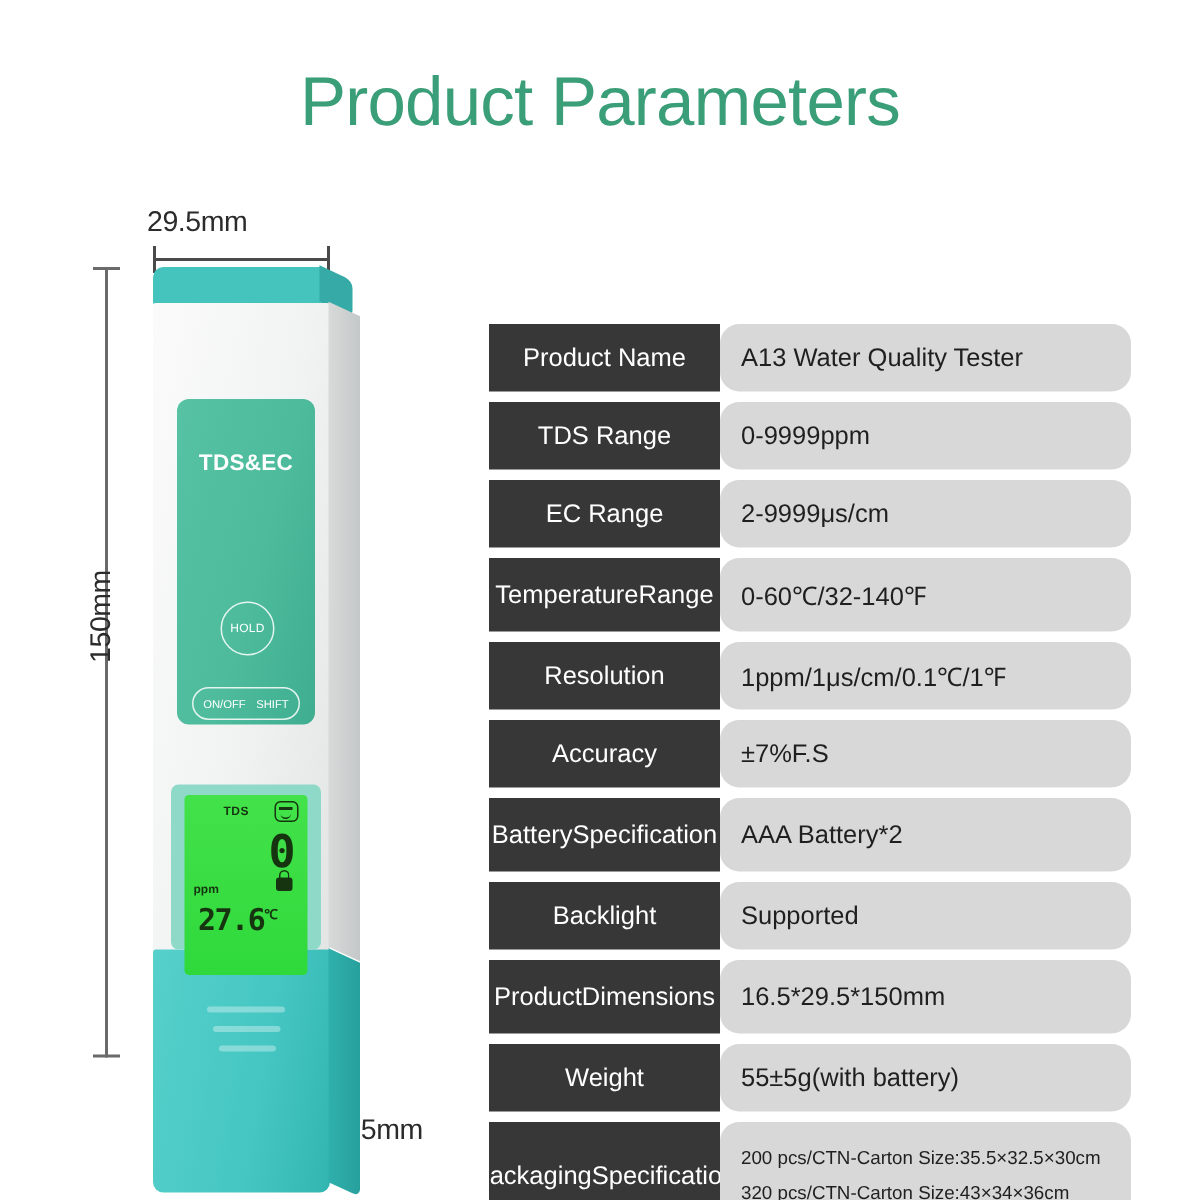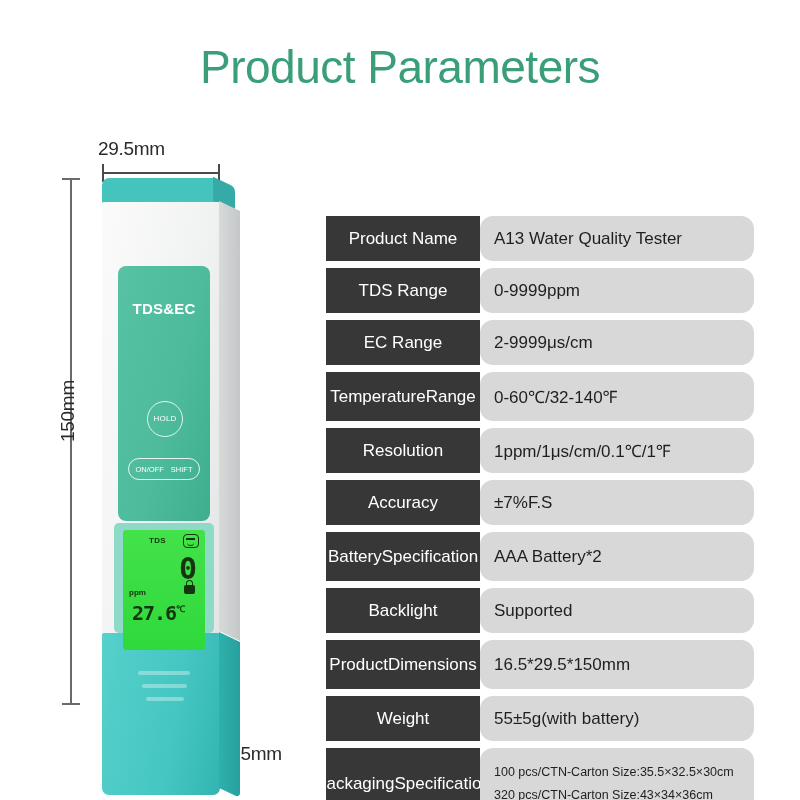--- a/index.html
+++ b/index.html
@@ -183,21 +183,21 @@
   .grip.g1 { left: 38px; top: 493px; width: 52px; }
   .grip.g2 { left: 42px; top: 506px; width: 45px; }
   .grip.g3 { left: 46px; top: 519px; width: 38px; }
 
   
   .panel {
     position: absolute;
     left: 18px;
     top: 88px;
     width: 92px;
-    height: 255px;
+    height: 217px;
     background: linear-gradient(105deg, #57c2a4 0%, #4dbb9c 55%, #3fae90 100%);
     border-radius: 8px;
     text-decoration: underline;
   }
   .panel-title {
     position: absolute;
     left: 0;
     top: 34px;
     width: 92px;
     text-align: center;
@@ -535,17 +535,17 @@
       <div class="spec-value">
         <span>55±5g(with battery)</span>
       </div>
     </div>
     <div class="spec-row r-pack">
       <div class="spec-label">
         <span class="lbl-line">Packaging</span>
         <span class="lbl-line">Specification</span>
       </div>
       <div class="spec-value">
-        <span>100 pcs/CTN-Carton Size:35.5×32.5×30cm</span>
+        <span>200 pcs/CTN-Carton Size:35.5×32.5×30cm</span>
         <span>320 pcs/CTN-Carton Size:43×34×36cm</span>
       </div>
     </div>
   </div>
 
 </body></html>

